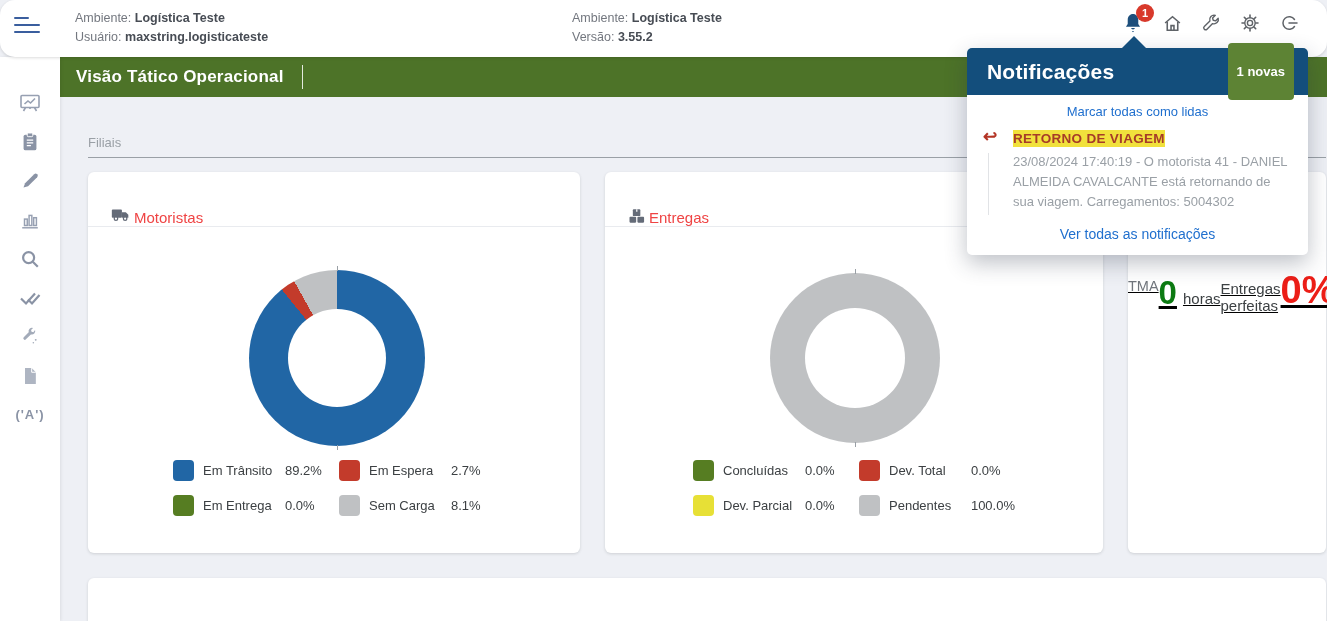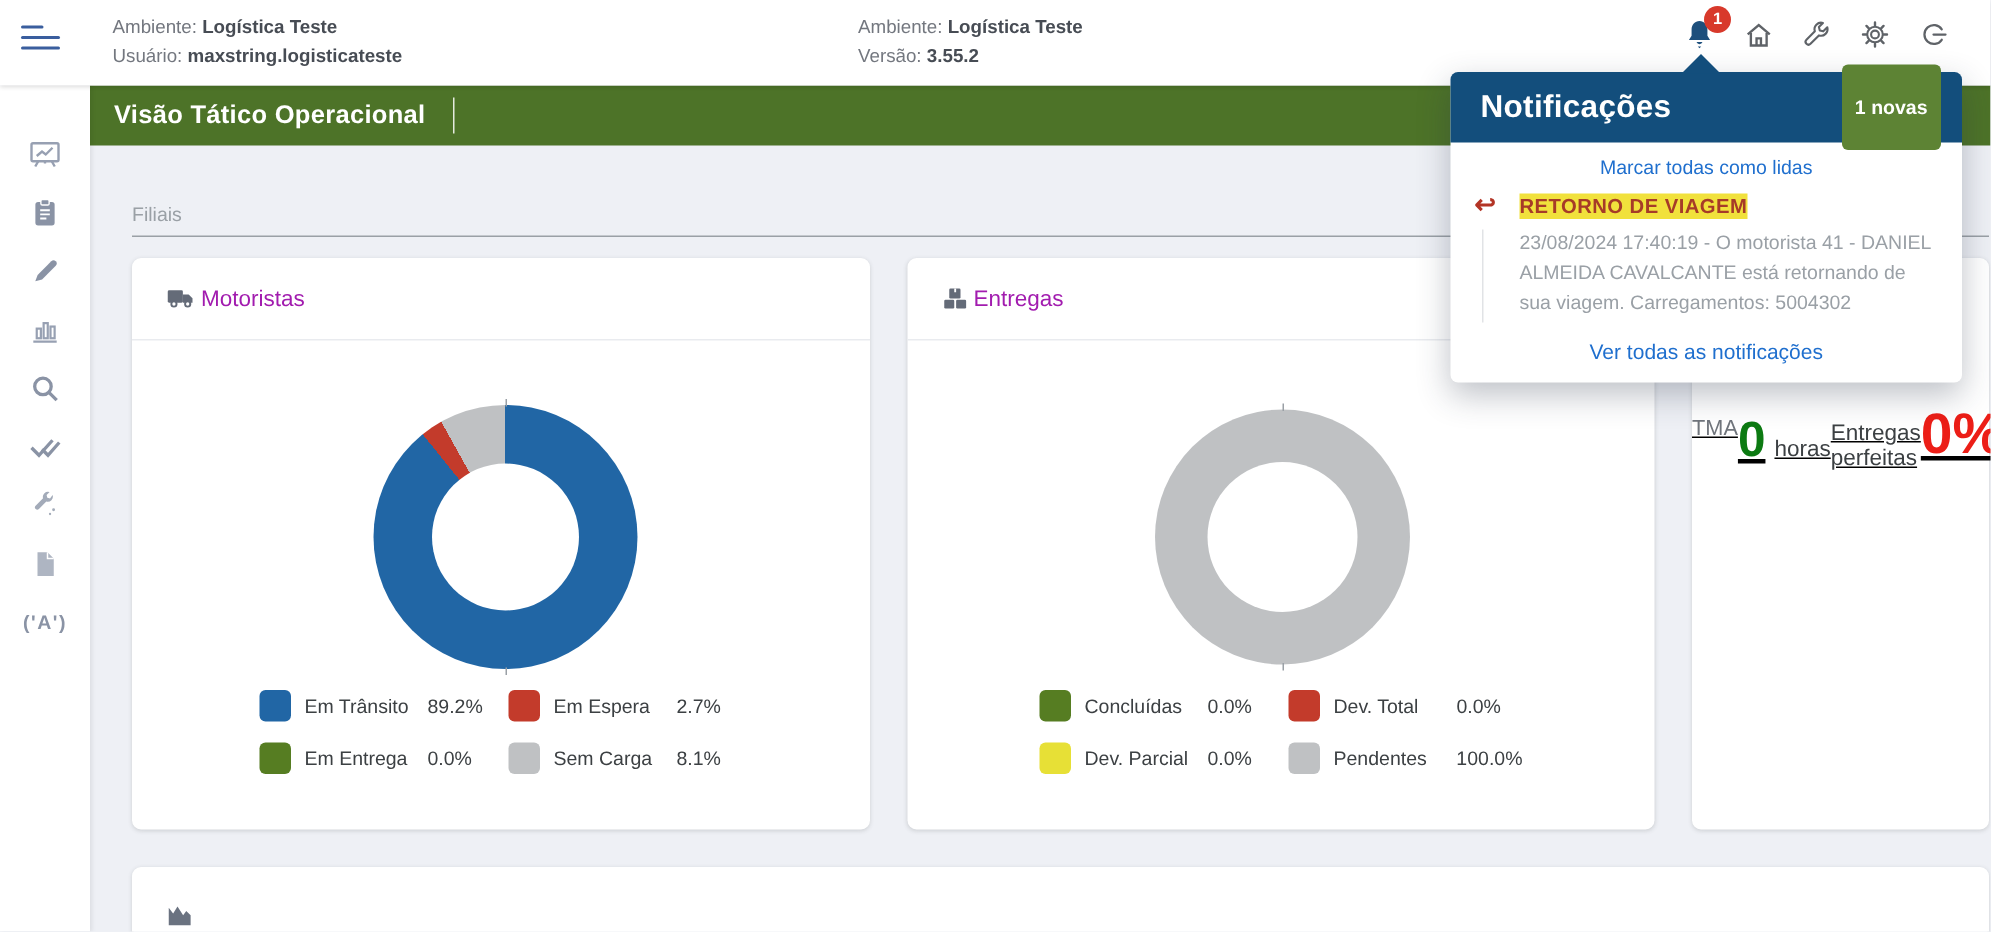--- a/index.html
+++ b/index.html
@@ -1,21 +1,21 @@
 <!DOCTYPE html>
 <html><head>
 <meta charset="utf-8">
 <style>
   * { margin:0; padding:0; box-sizing:border-box; }
   html,body { width:1327px; height:621px; }
   body { font-family:"Liberation Sans", sans-serif; background:#eef0f5; position:relative; overflow:hidden; }
 
   
   .topbar { position:absolute; left:0; top:0; width:1327px; height:57px; background:#ffffff;
-            box-shadow:0 1px 3px rgba(0,0,0,.14); z-index:30; }
+            box-shadow:0 1px 3px rgba(0,0,0,.14); z-index:30;border-radius:15px; }
   .hamburger { position:absolute; left:14px; top:17px; width:32px; height:24px; cursor:pointer; }
   .hamburger span { display:block; height:2px; border-radius:2px; background:#3a5e9e; margin-bottom:5px; }
   .hamburger span:nth-child(1){ width:15px; }
   .hamburger span:nth-child(2){ width:26px; }
   .hamburger span:nth-child(3){ width:26px; }
   .envblock { position:absolute; top:9px; font-size:12.5px; color:#73777f; line-height:19px; }
   .envblock b { color:#474c54; font-weight:700; }
   .env1 { left:75px; } .env2 { left:572px; }
   .top-icons { position:absolute; right:25px; top:10px; display:flex; align-items:center; gap:13px; }
   .icon-btn { width:26px; height:26px; display:flex; align-items:center; justify-content:center; cursor:pointer; position:relative; }
@@ -37,22 +37,22 @@
   .broadcast-txt { font-size:13px; font-weight:700; color:#8a93a5; letter-spacing:1px; }
 
   
   .filiais-wrap { position:absolute; left:88px; top:128px; width:1238px; height:30px; z-index:1; }
   .filiais-input { width:100%; height:100%; border:none; border-bottom:1px solid #9aa0a6; background:transparent;
                    font-size:13px; color:#3c4043; font-family:"Liberation Sans",sans-serif; outline:none; }
   .filiais-input::placeholder { color:#9aa0a6; }
 
   
   .card { position:absolute; background:#fff; border-radius:6px; box-shadow:0 1px 3px rgba(60,64,67,.18); z-index:2; }
-  .card-head { height:55px; border-bottom:1px solid #e9ebef; display:flex; align-items:center; padding-left:22px;
-               font-size:15px; color:#a21caf; gap:2px; }
+  .card-head { height:55px; border-bottom:1px solid #e9ebef; display:flex; align-items:flex-end; padding-left:22px;
+               font-size:15px; color:#ef4444; gap:2px; }
   .card-motoristas { left:88px; top:172px; width:492px; height:381px; }
   .card-entregas  { left:605px; top:172px; width:498px; height:381px; }
   .card-kpi       { left:1128px; top:172px; width:198px; height:381px; }
   .card-status    { left:88px; top:578px; width:1238px; height:80px; }
 
   .donut { position:absolute; border-radius:50%; }
   .donut .hole { position:absolute; background:#fff; border-radius:50%; }
   .donut-m { left:161px; top:98px; width:176px; height:176px; }
   .donut-m .hole { left:39px; top:39px; width:98px; height:98px; }
   .donut-e { left:165px; top:101px; width:170px; height:170px; }

